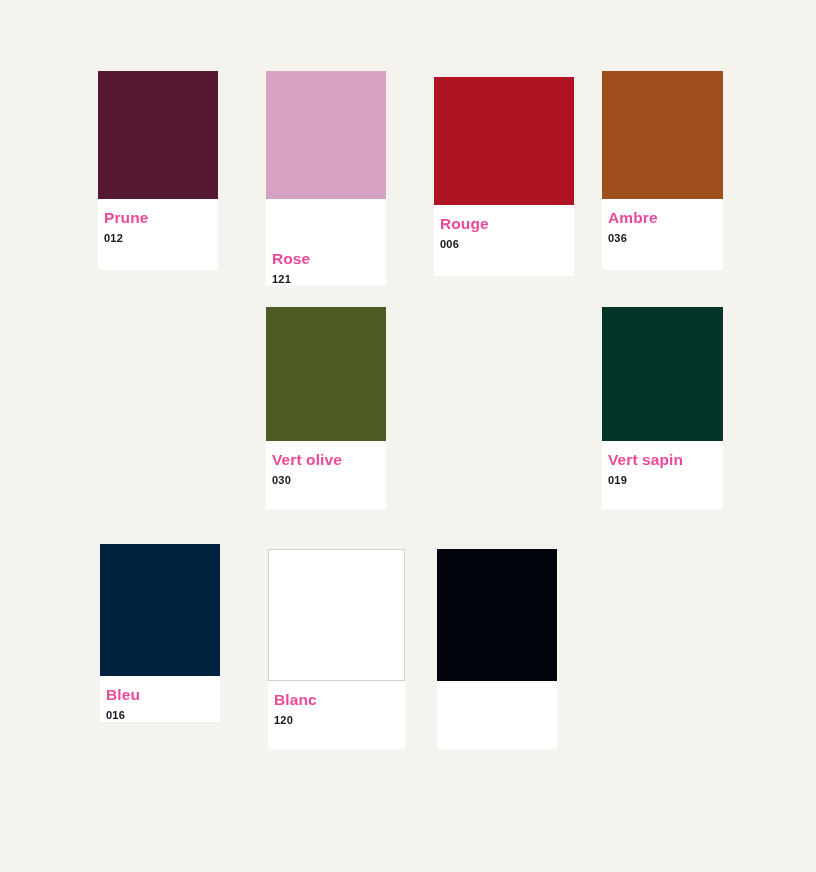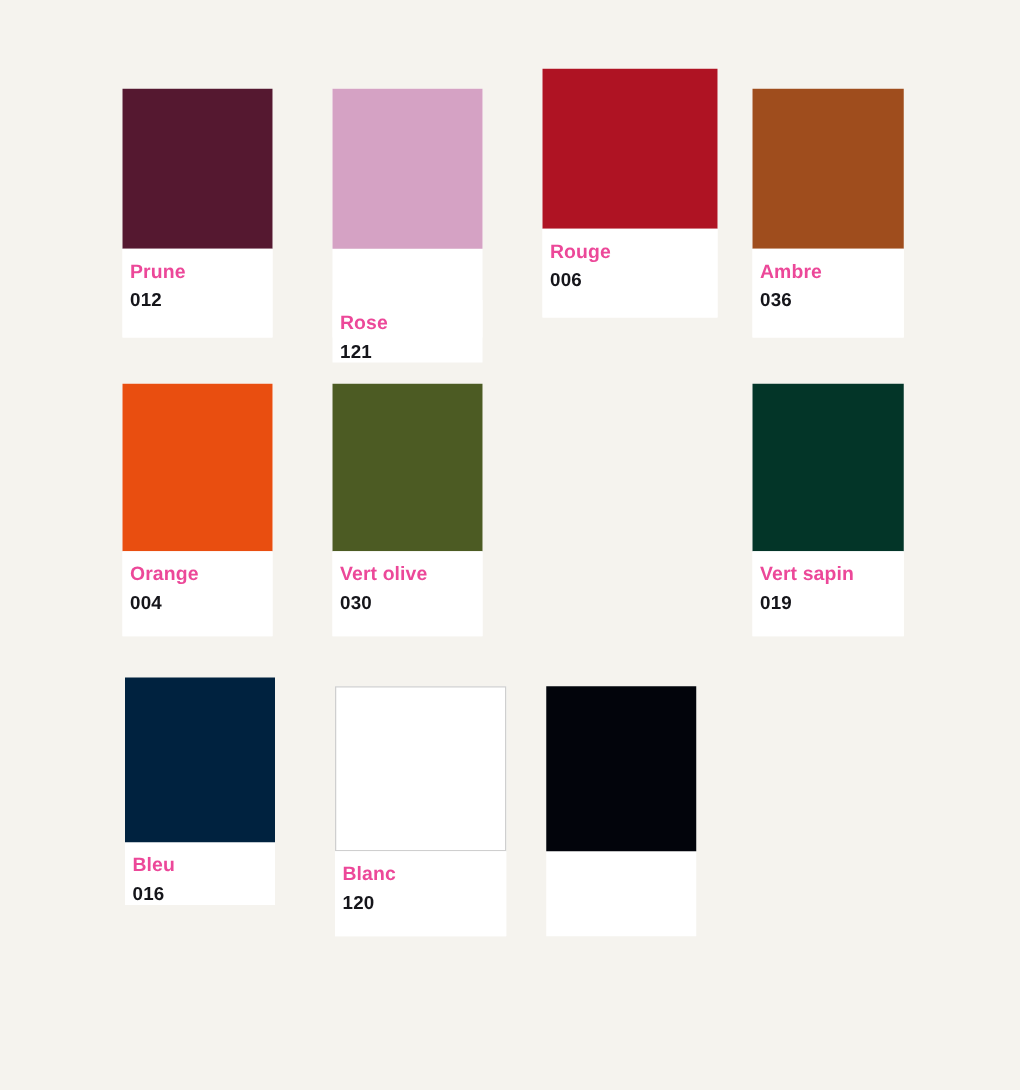--- a/index.html
+++ b/index.html
@@ -50,21 +50,21 @@
   .swatch-name {
     font-size: 15.5px;
     font-weight: bold;
     color: #ec4899;
     line-height: 1.15;
     letter-spacing: 0.1px;
     white-space: nowrap;
   }
 
   .swatch-code {
-    font-size: 15px;
+    font-size: 11px;
     font-weight: bold;
     color: #15151a;
     line-height: 1.15;
     margin-top: 5px;
     letter-spacing: 0.2px;
   }
 </style>
 </head>
 <body style="background: rgb(245, 243, 238);">
 
@@ -76,39 +76,32 @@
         <div class="swatch-code">012</div>
       </div>
     </div>
     <div class="swatch-card" style="left: 266px; top: 71px; width: 120px; height: 199px; gap: 41px;">
       <div class="swatch-color" title="#d5a2c4" style="height: 128px; background: rgb(213, 162, 196);"></div>
       <div class="swatch-info">
         <div class="swatch-name">Rose</div>
         <div class="swatch-code">121</div>
       </div>
     </div>
-    <div class="swatch-card" style="left: 434px; top: 55px; width: 140px; height: 199px;">
+    <div class="swatch-card" style="left: 434px; top: 77px; width: 140px; height: 199px;">
       <div class="swatch-color" title="#af1323" style="height: 128px; background: rgb(175, 19, 35);"></div>
       <div class="swatch-info">
         <div class="swatch-name">Rouge</div>
         <div class="swatch-code">006</div>
       </div>
     </div>
     <div class="swatch-card" style="left: 602px; top: 71px; width: 121px; height: 199px;">
       <div class="swatch-color" title="#9f4d1d" style="height: 128px; background: rgb(159, 77, 29);"></div>
       <div class="swatch-info">
         <div class="swatch-name">Ambre</div>
         <div class="swatch-code">036</div>
-      </div>
-    </div>
-    <div class="swatch-card" style="left: 98px; top: 307px; width: 120px; height: 202px;">
-      <div class="swatch-color" title="#e94e10" style="height: 134px; background: rgb(233, 78, 16);"></div>
-      <div class="swatch-info">
-        <div class="swatch-name">Orange</div>
-        <div class="swatch-code">004</div>
       </div>
     </div>
     <div class="swatch-card" style="left: 266px; top: 307px; width: 120px; height: 202px;">
       <div class="swatch-color" title="#4c5b23" style="height: 134px; background: rgb(76, 91, 35);"></div>
       <div class="swatch-info">
         <div class="swatch-name">Vert olive</div>
         <div class="swatch-code">030</div>
       </div>
     </div>
     <div class="swatch-card" style="left: 602px; top: 307px; width: 121px; height: 202px;">

